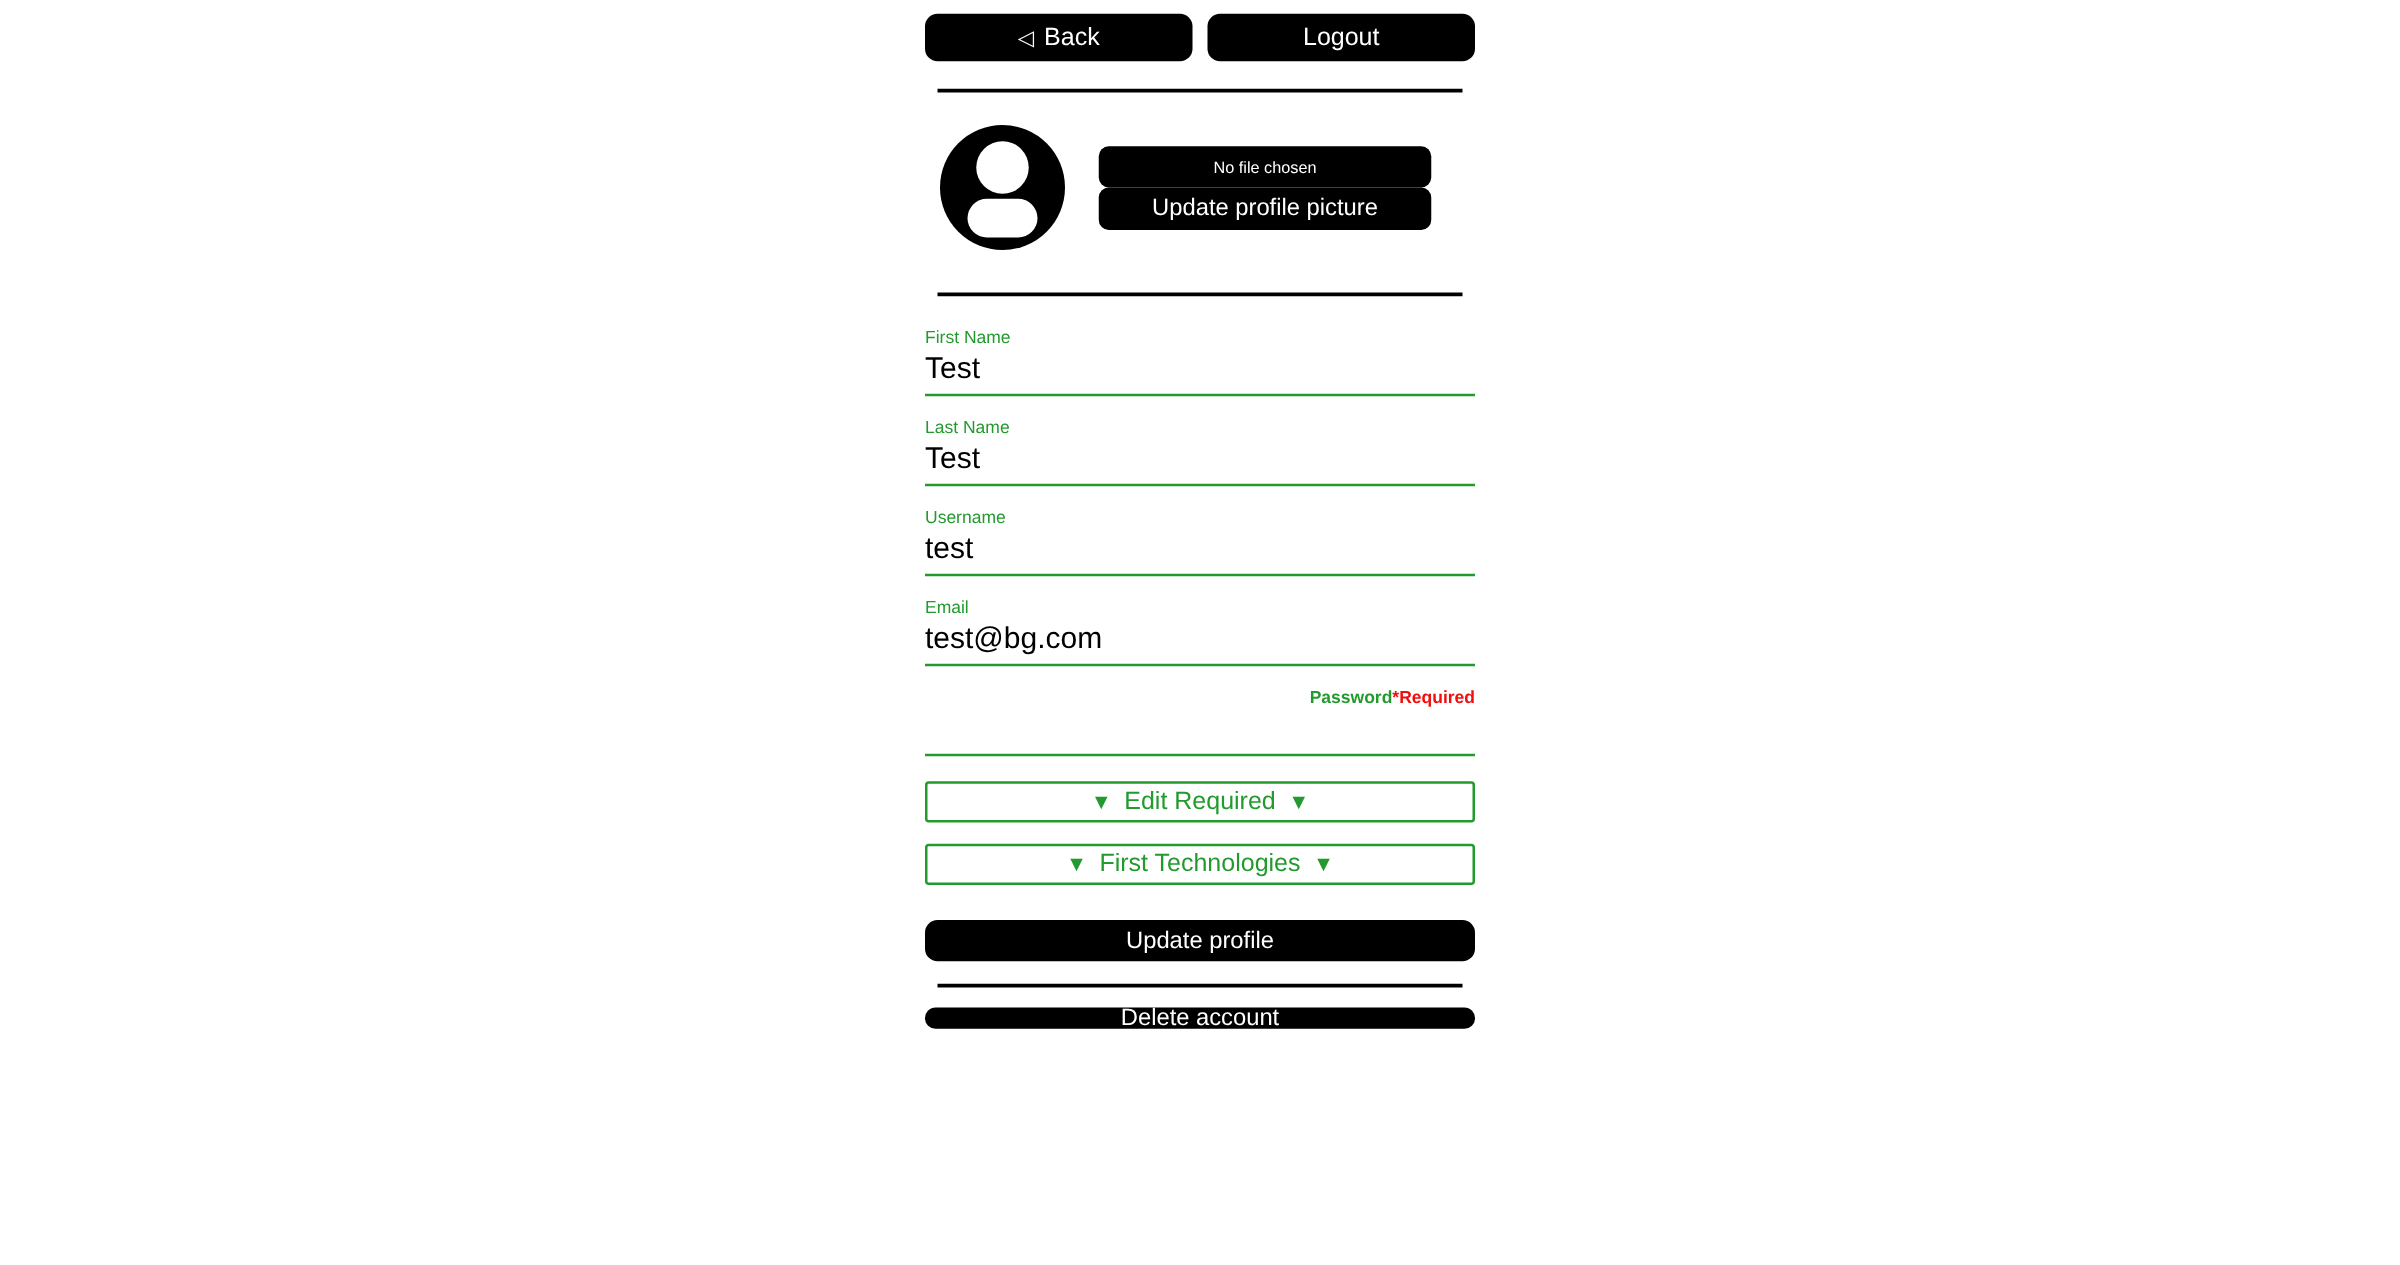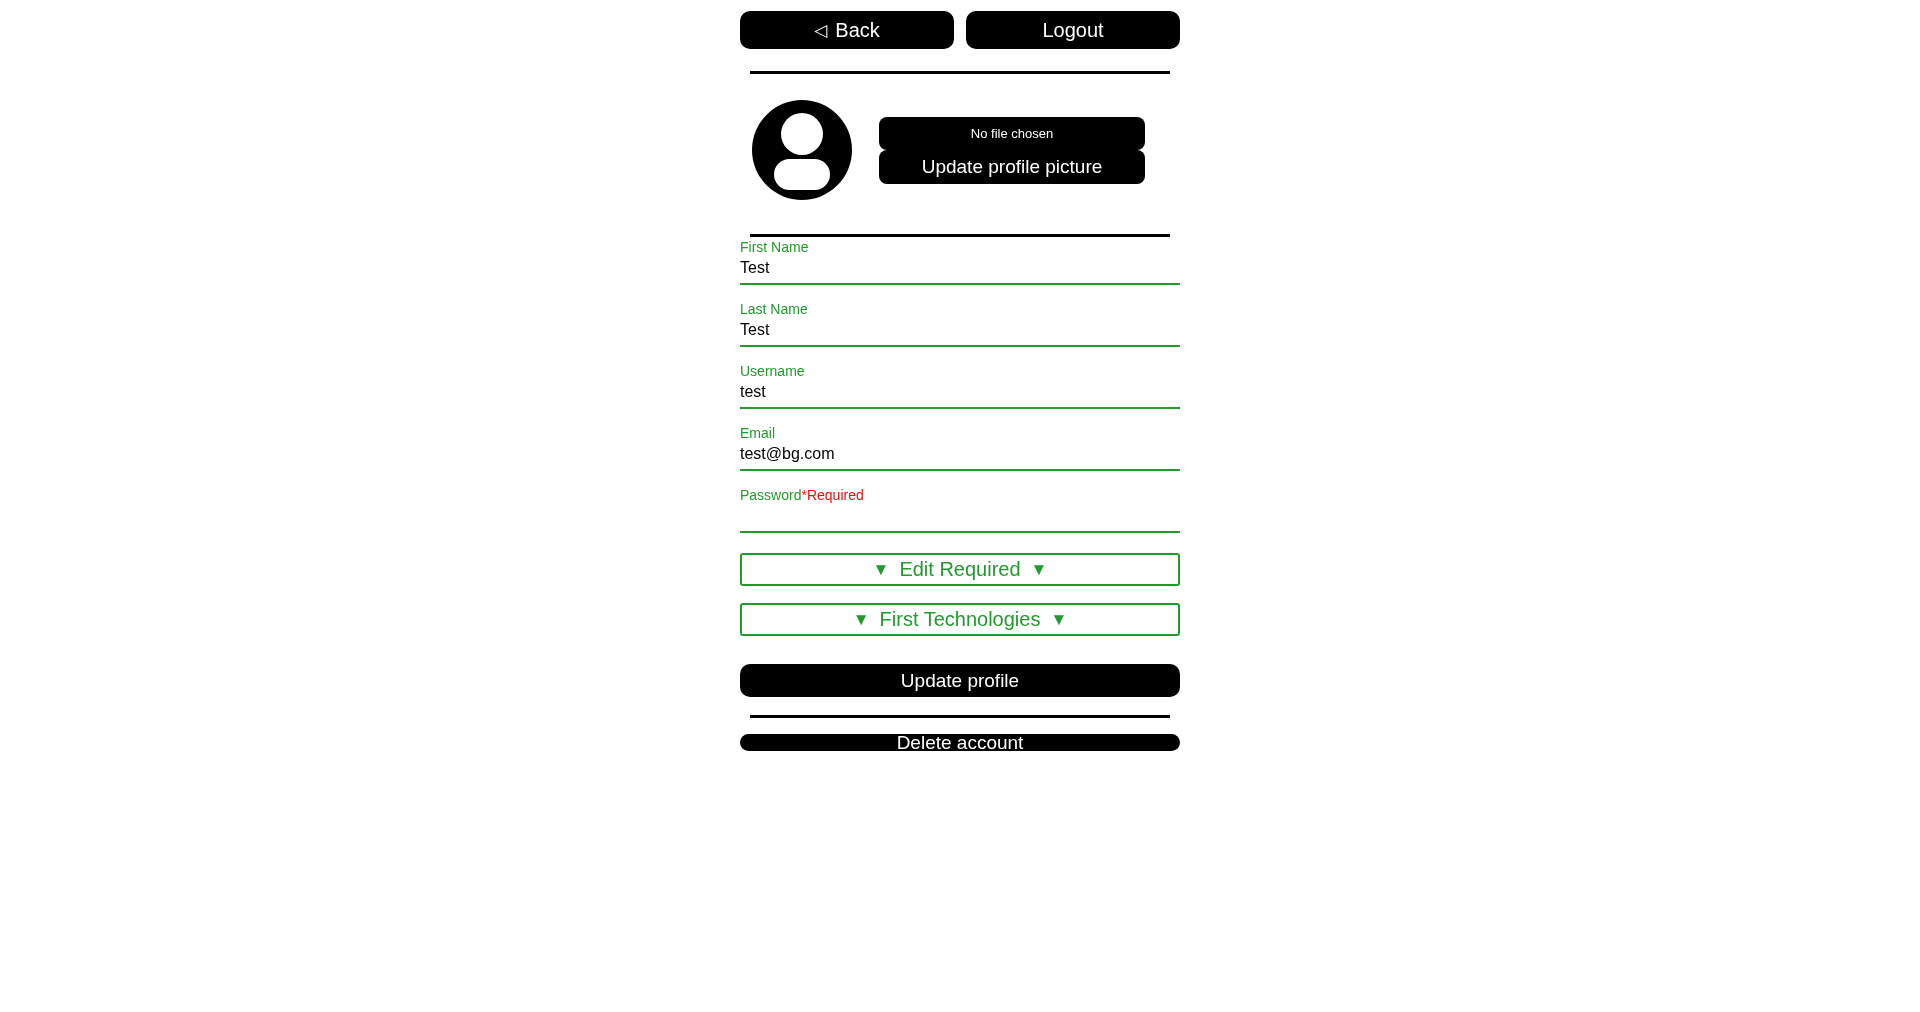--- a/index.html
+++ b/index.html
@@ -71,47 +71,48 @@
     border-radius: 8px;
   }
   .update-pic-btn {
     height: 34px;
     font-size: 19px;
     border-radius: 8px;
     text-align: center;
   }
   
   .field {
-    margin-top: 2px;
+    margin-top: 24px;
   }
   .field + .field { margin-top: 16px; }
   .field-label-row {
     display: flex;
-    justify-content: flex-start;
+    justify-content: flex-end;
     align-items: baseline;
+    font-weight: bold;
   }
   .field-label {
     color: #229a2e;
     font-size: 14px;
     line-height: 17px;
     display: block;
   }
   .required-note {
     color: #f20d0d;
     font-size: 14px;
     line-height: 17px;
   }
   .field-input {
     display: block;
     width: 100%;
     border: none;
     border-bottom: 2px solid #229a2e;
     outline: none;
     font-family: "Liberation Sans", sans-serif;
-    font-size: 16px;
+    font-size: 24px;
     color: #000000;
     padding: 3px 0 6px 0;
     background: transparent;
     border-radius: 0;
   }
   
   .btn-green-outline {
     width: 100%;
     height: 33px;
     background: #ffffff;

